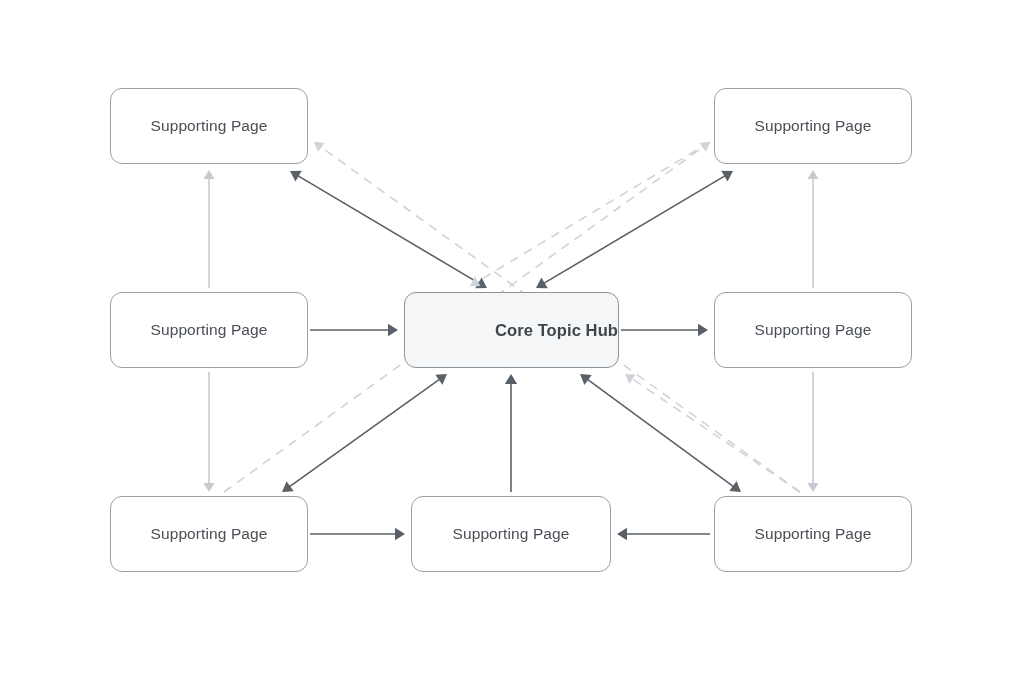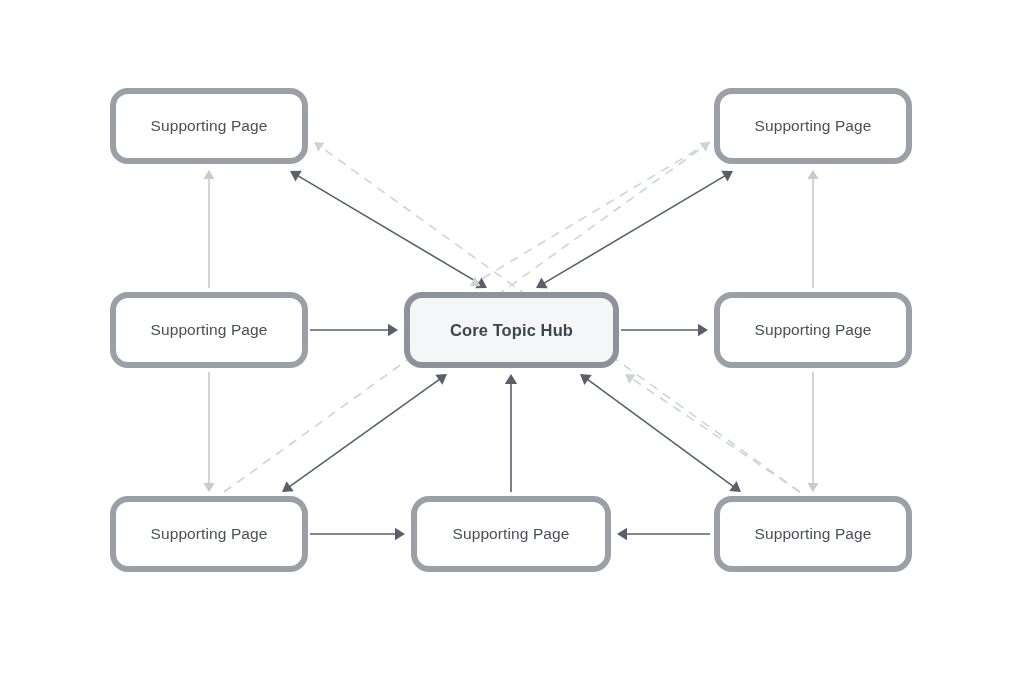--- a/index.html
+++ b/index.html
@@ -10,35 +10,36 @@
     font-family:"Liberation Sans","DejaVu Sans",sans-serif;
     overflow:hidden;
     position:relative;
   }
   #diagram-root{position:absolute;inset:0;width:1024px;height:683px;}
   #edge-layer{position:absolute;left:0;top:0;width:1024px;height:683px;}
   .node{
     position:absolute;
     box-sizing:border-box;
     display:flex;align-items:center;justify-content:center;
-    border:6px solid #fca5a5;
-    border-radius:18px;
+    border:1px solid #fca5a5;
+    border-radius:12px;
     background:#ffffff;
     color:#4a4f57;
     font-size:15.5px;
     font-weight:400;
     letter-spacing:.1px;
     z-index:3;
   }
   .node.hub{
     background:#f4f6f8;
     border-color:#8d939a;
     color:#3f454d;
     font-size:16.5px;
     font-weight:700;
+    justify-content:flex-end;
   }
   .node-label{pointer-events:none;white-space:nowrap;}
 </style>
 </head>
 <body>
 
 <div id="diagram-root">
   <svg id="edge-layer" viewBox="0 0 1024 683" width="1024" height="683" xmlns="http://www.w3.org/2000/svg">
       <g>
         <line x1="310" y1="330" x2="390" y2="330" stroke="#5a6069" stroke-width="1.6" stroke-linecap="butt"></line>

